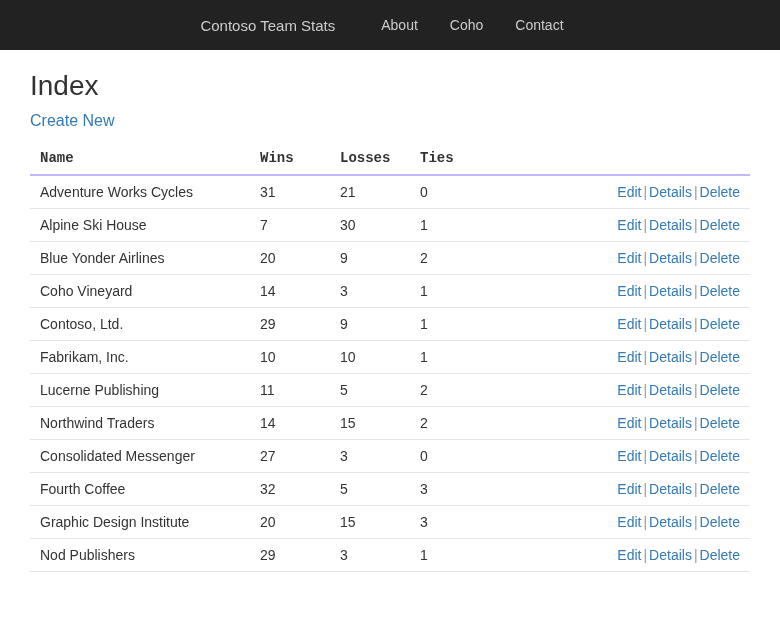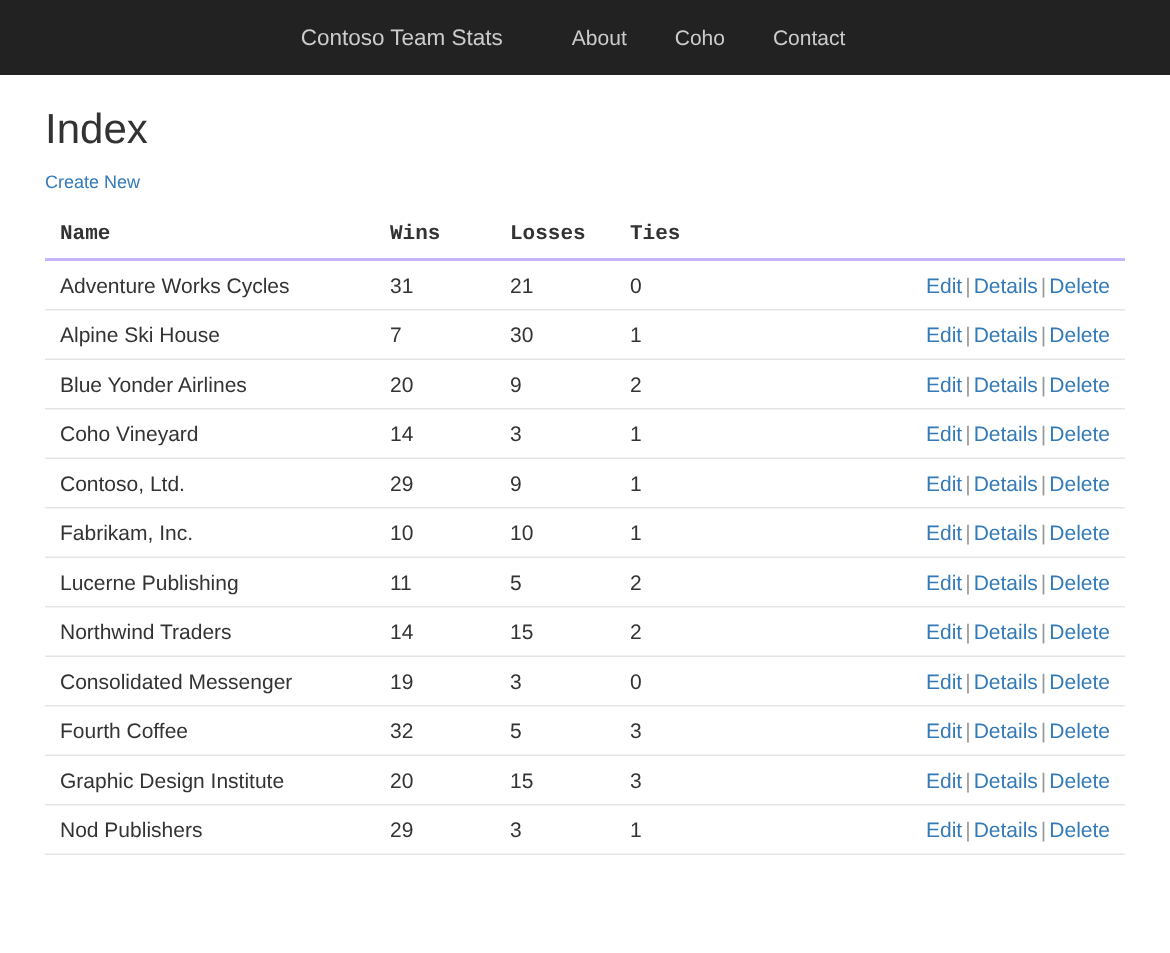--- a/index.html
+++ b/index.html
@@ -38,21 +38,21 @@
     }
     .page-title {
       font-size: 28px;
       font-weight: 300;
       color: #333;
       margin-bottom: 10px;
     }
     .create-new-link {
       color: #337ab7;
       text-decoration: none;
-      font-size: 12px;
+      font-size: 16px;
       cursor: pointer;
     }
 
     
     table {
       width: 100%;
       border-collapse: collapse;
       margin-top: 12px;
     }
     thead tr {
@@ -168,21 +168,21 @@
         </tr>
         <tr>
           <td class="col-name">Northwind Traders</td>
           <td class="col-wins">14</td>
           <td class="col-losses">15</td>
           <td class="col-ties">2</td>
           <td class="col-actions"><a class="action-link">Edit</a><span class="action-sep">|</span><a class="action-link">Details</a><span class="action-sep">|</span><a class="action-link">Delete</a></td>
         </tr>
         <tr>
           <td class="col-name">Consolidated Messenger</td>
-          <td class="col-wins">19</td>
+          <td class="col-wins">27</td>
           <td class="col-losses">3</td>
           <td class="col-ties">0</td>
           <td class="col-actions"><a class="action-link">Edit</a><span class="action-sep">|</span><a class="action-link">Details</a><span class="action-sep">|</span><a class="action-link">Delete</a></td>
         </tr>
         <tr>
           <td class="col-name">Fourth Coffee</td>
           <td class="col-wins">32</td>
           <td class="col-losses">5</td>
           <td class="col-ties">3</td>
           <td class="col-actions"><a class="action-link">Edit</a><span class="action-sep">|</span><a class="action-link">Details</a><span class="action-sep">|</span><a class="action-link">Delete</a></td>

